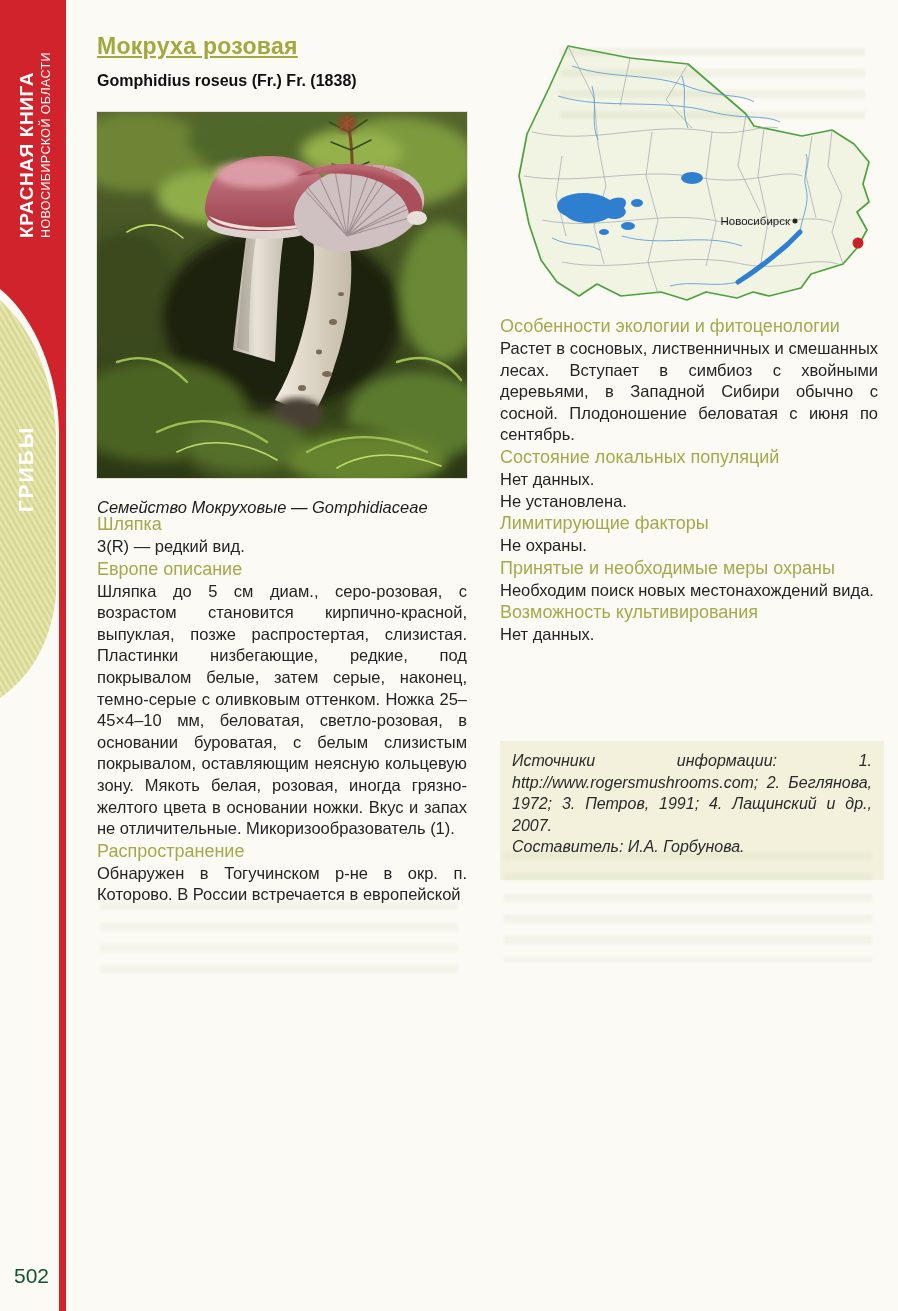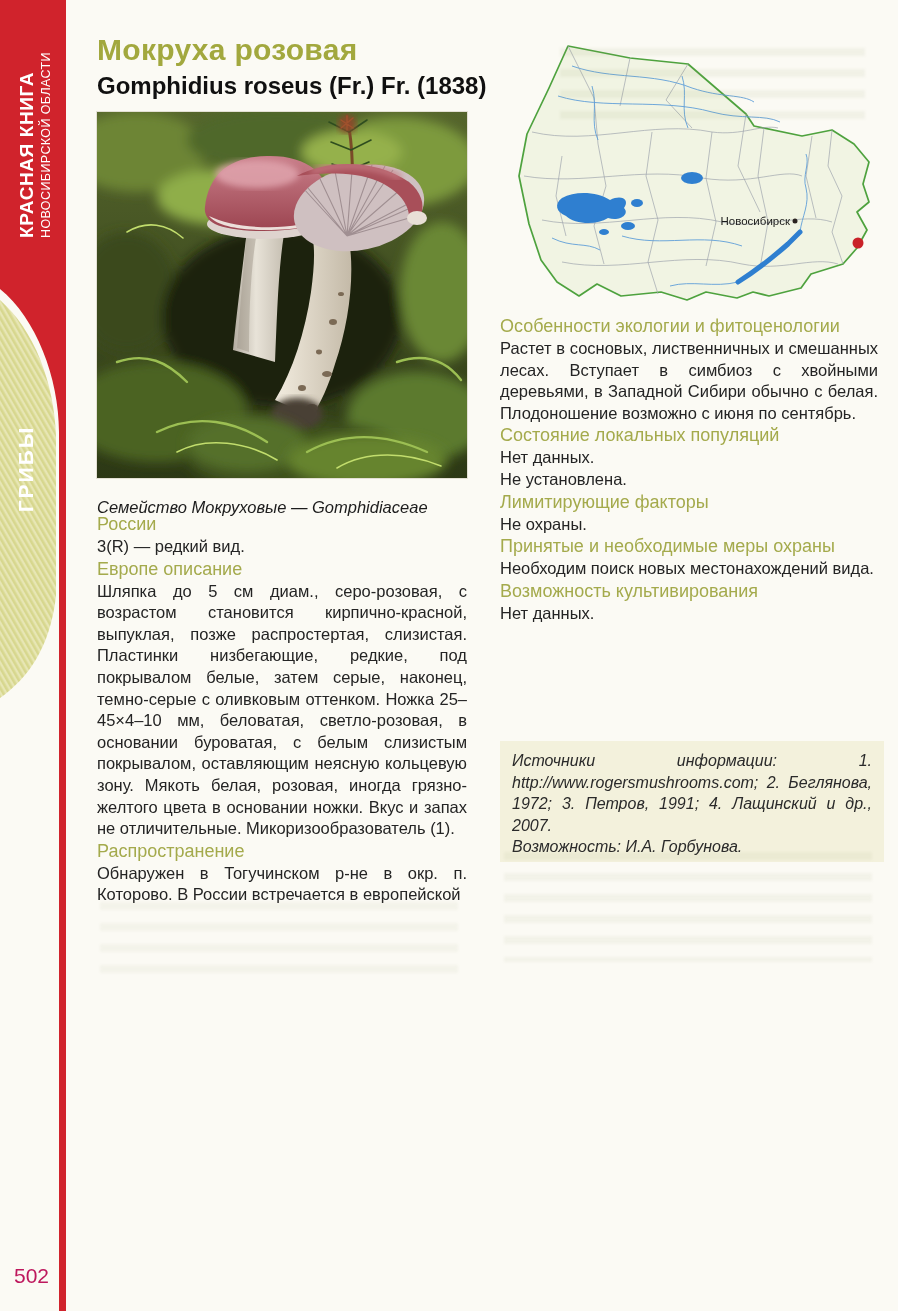--- a/index.html
+++ b/index.html
@@ -22,25 +22,25 @@
     white-space:nowrap;
   }
   .book-vrt { left:16px; top:238px; width:225px; color:#fff; }
   .book-title { font-size:19px; font-weight:bold; letter-spacing:.6px; line-height:22px; }
   .book-subtitle { font-size:12.5px; letter-spacing:.4px; line-height:16px; }
   .grib-vrt {
     left:14px; top:548px; width:158px; height:30px;
     color:#fff; font-size:21px; font-weight:bold; letter-spacing:2px;
     text-align:center;
   }
-  .page-num { left:14px; top:1264px; font-size:21px; color:#be185d; }
-
-  
-  .sp-title { left:97px; top:33px; font-size:30px; font-weight:bold; color:#a2a83e; letter-spacing:.3px; }
-  .sp-latin { left:97px; top:72px; font-size:24px; font-weight:bold; color:#101010; }
+  .page-num { left:14px; top:1264px; font-size:21px; color:#14532d; }
+
+  
+  .sp-title { left:97px; top:33px; font-size:23px; font-weight:bold; color:#a2a83e; letter-spacing:.3px;text-decoration:underline; }
+  .sp-latin { left:97px; top:72px; font-size:16px; font-weight:bold; color:#101010; }
 
   
   .photo { left:97px; top:112px; width:370px; height:366px; box-shadow:0 0 0 1px #e3e0d4; }
 
   .family-caption { left:97px; top:483px; font-size:16.5px; font-style:italic; color:#1c1c1c;margin-top:15px; }
 
   
   .col { position:absolute; font-size:16.5px; line-height:21.6px; color:#242424; }
   .col p { text-align:justify; }
   .left-col { left:97px; top:513px; width:370px; }
@@ -51,21 +51,21 @@
   }
   h3.sec:first-child { margin-top:0; }
 
   
   .map { left:502px; top:36px; width:388px; height:274px; }
 
   
   .sources {
     left:500px; top:741px; width:384px;
     background:#f3f1dc;
-    padding:9px 12px 4px 12px;
+    padding:9px 12px 22px 12px;
     font-size:16px; font-style:italic; line-height:21.5px; color:#2a2a2a;
   }
   .sources p { text-align:justify; }
 
   
   .ghost {
     position:absolute;
     background:repeating-linear-gradient(180deg,
       rgba(140,150,95,0.22) 0 8px,
       rgba(0,0,0,0) 8px 21px);
@@ -237,42 +237,42 @@
     <ellipse cx="190" cy="142" rx="11" ry="6"></ellipse>
     <ellipse cx="135" cy="167" rx="6" ry="4"></ellipse>
   </g>
   <path d="M236,246 C252,236 270,222 286,208 L298,196" stroke="#2f7fd0" stroke-width="5" stroke-linecap="round" fill="none"></path>
   <circle cx="293" cy="185" r="2.5" fill="#2b2320"></circle>
   <text x="288" y="189" text-anchor="end" font-size="11.5" fill="#1a1a1a" font-family="Liberation Sans, sans-serif">Новосибирск</text>
   <circle cx="356" cy="207" r="5.5" fill="#c92128"></circle>
 </svg>
 
 <div class="col left-col">
-  <h3 class="sec">России</h3>
+  <h3 class="sec">Шляпка</h3>
   <p>3(R) — редкий вид.</p>
   <h3 class="sec">Европе описание</h3>
   <p>Шляпка до 5 см диам., серо-розовая, с возрастом становится кирпично-красной, выпуклая, позже распростертая, слизистая. Пластинки низбегающие, редкие, под покрывалом белые, затем серые, наконец, темно-серые с оливковым оттенком. Ножка 25–45×4–10 мм, беловатая, светло-розовая, в основании буроватая, с белым слизистым покрывалом, оставляющим неясную кольцевую зону. Мякоть белая, розовая, иногда грязно-желтого цвета в основании ножки. Вкус и запах не отличительные. Микоризообразователь (1).</p>
   <h3 class="sec">Распространение</h3>
   <p>Обнаружен в Тогучинском р-не в окр. п. Которово. В России встречается в европейской</p>
 </div>
 
 <div class="col right-col">
   <h3 class="sec">Особенности экологии и фитоценологии</h3>
-  <p>Растет в сосновых, лиственничных и смешанных лесах. Вступает в симбиоз с хвойными деревьями, в Западной Сибири обычно с белая. Плодоношение возможно с июня по сентябрь.</p>
+  <p>Растет в сосновых, лиственничных и смешанных лесах. Вступает в симбиоз с хвойными деревьями, в Западной Сибири обычно с сосной. Плодоношение беловатая с июня по сентябрь.</p>
   <h3 class="sec">Состояние локальных популяций</h3>
   <p>Нет данных.</p>
   <p>Не установлена.</p>
   <h3 class="sec">Лимитирующие факторы</h3>
   <p>Не охраны.</p>
   <h3 class="sec">Принятые и необходимые меры охраны</h3>
   <p>Необходим поиск новых местонахождений вида.</p>
   <h3 class="sec">Возможность культивирования</h3>
   <p>Нет данных.</p>
 </div>
 
 <div class="abs sources">
   <p>Источники информации: 1. http://www.rogersmushrooms.com; 2. Беглянова, 1972; 3. Петров, 1991; 4. Лащинский и др., 2007.</p>
-  <p>Возможность: И.А. Горбунова.</p>
+  <p>Составитель: И.А. Горбунова.</p>
 </div>
 
 <div class="ghost" style="left:560px; top:48px; width:305px; height:78px;"></div>
 <div class="ghost" style="left:504px; top:852px; width:368px; height:110px; opacity:.35;"></div>
 <div class="ghost" style="left:100px; top:902px; width:358px; height:78px; opacity:.3;"></div>
 
 </body></html>

